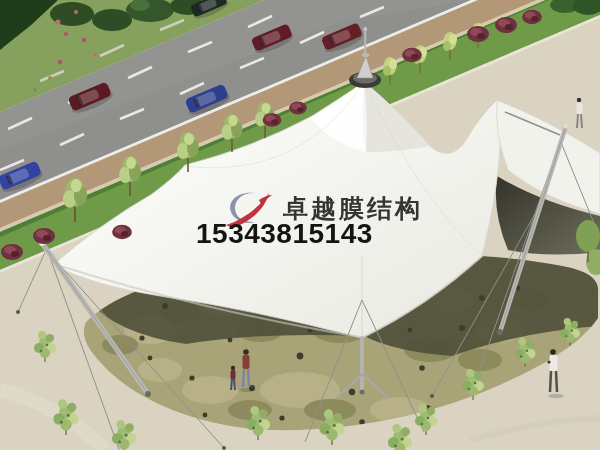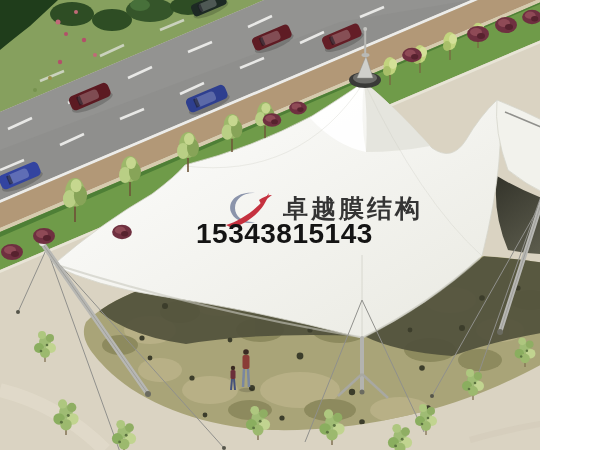--- a/index.html
+++ b/index.html
@@ -1,16 +1,16 @@
 <!DOCTYPE html>
 <html><head>
 <meta charset="utf-8">
 <style>
   html,body{margin:0;padding:0;background:#ffffff;}
-  #stage{position:relative;width:540px;height:450px;overflow:hidden;
+  #stage{position:relative;width:600px;height:450px;overflow:hidden;
          font-family:"Liberation Sans","DejaVu Sans",sans-serif;}
   #scene-svg{position:absolute;left:0;top:0;display:block;}
   .wm-logo{position:absolute;left:223px;top:188px;width:58px;height:42px;}
   .wm-name{position:absolute;left:283px;top:192px;font-weight:700;font-size:25px;
            color:#343434;letter-spacing:3px;white-space:nowrap;
            font-family:"Liberation Sans","DejaVu Sans",sans-serif;}
   .wm-phone{position:absolute;left:196px;top:218px;font-weight:700;font-size:28px;
             color:#141414;letter-spacing:0.5px;white-space:nowrap;
             font-family:"Liberation Sans","DejaVu Sans",sans-serif;}
 </style>

